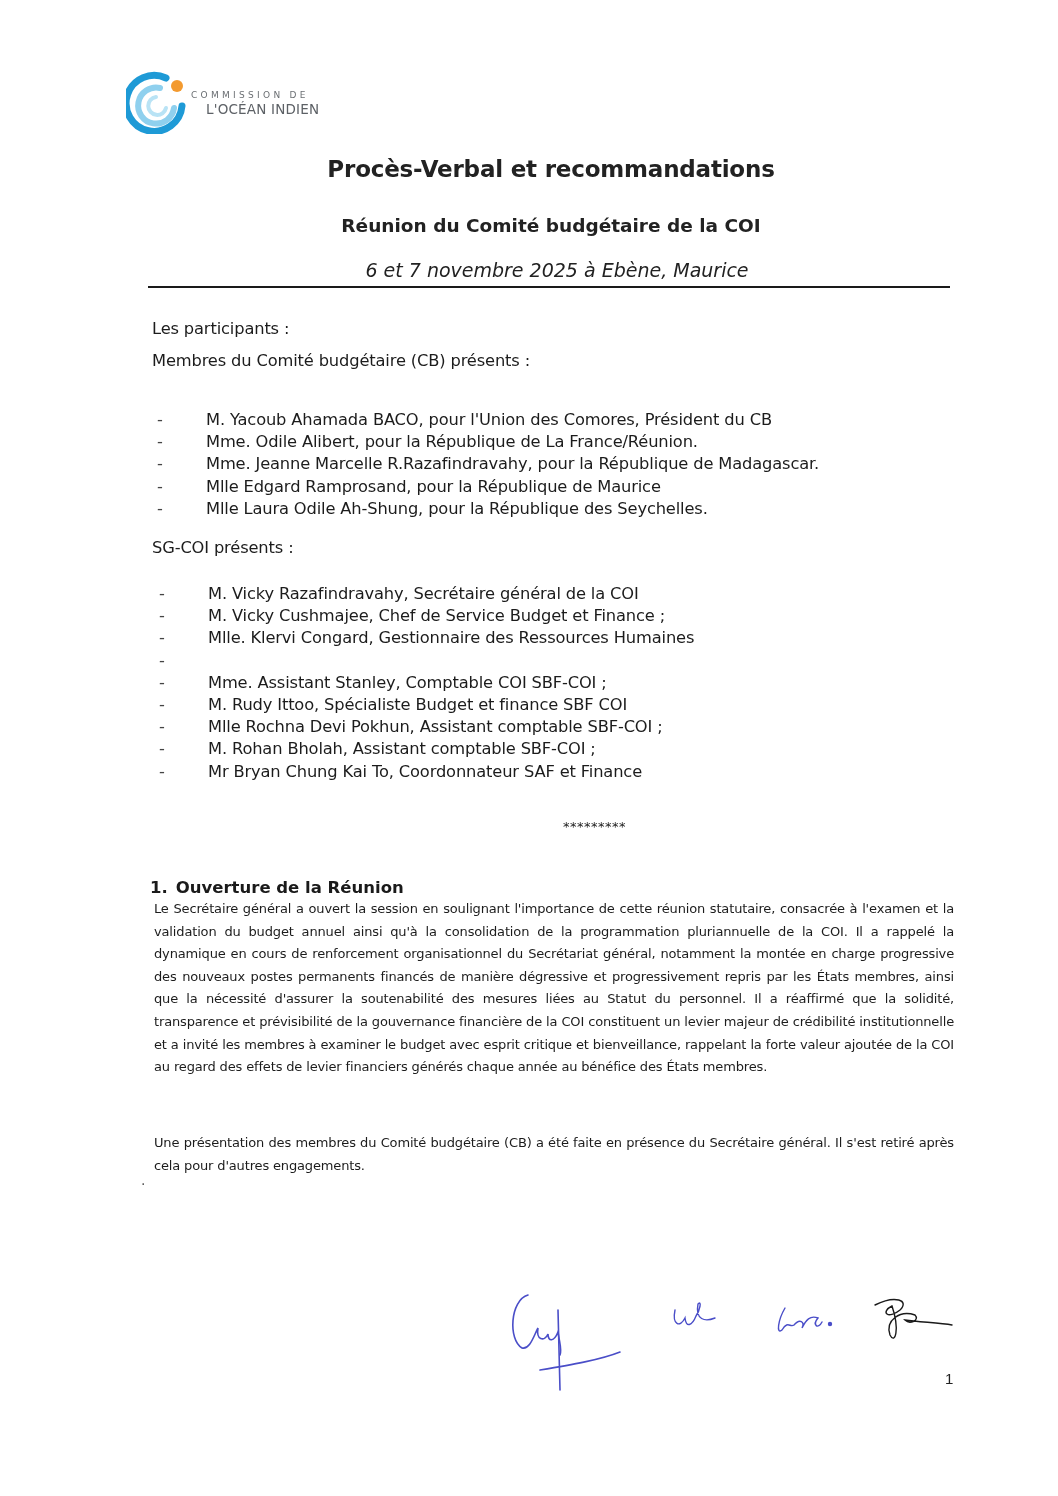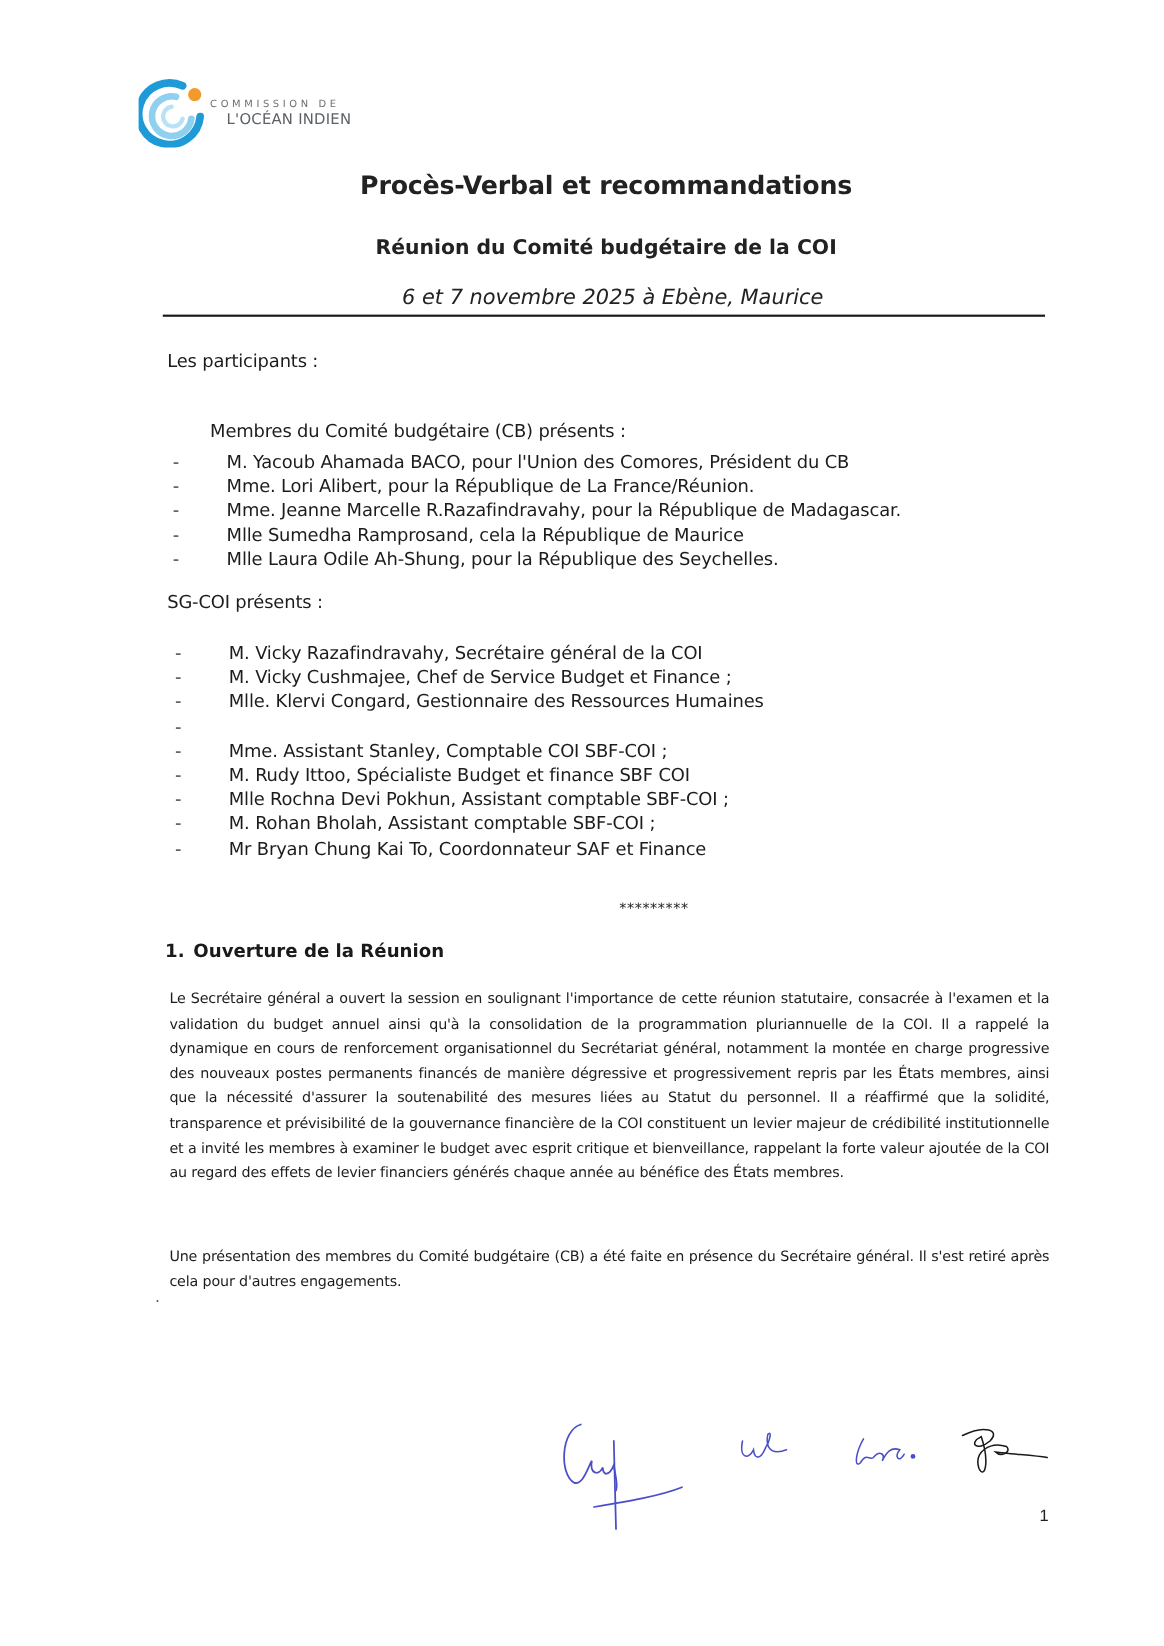--- a/index.html
+++ b/index.html
@@ -11,31 +11,31 @@
   .logo-line1 { position: absolute; left: 65px; top: 20px; font-size: 9px; letter-spacing: 3.3px; color: #6b6f73; font-family: "DejaVu Sans", sans-serif; }
   .logo-line2 { position: absolute; left: 64px; top: 31px; font-size: 13.5px; color: #5d6166; font-family: "DejaVu Sans", sans-serif; letter-spacing: 0.2px; margin-left: 16px; }
 
   .title { left: 0; width: 1058px; top: 156px; text-align: center; font-weight: bold; font-size: 23px; color: #222; letter-spacing: -0.2px; transform: translateX(22px); }
   .subtitle { left: 0; width: 1058px; top: 215px; text-align: center; font-weight: bold; font-size: 18.5px; color: #222; transform: translateX(22px); }
   .dateline { left: 0; width: 1058px; top: 259px; text-align: center; font-style: italic; font-size: 19px; color: #222; transform: translateX(28px); }
   .rule { left: 148px; top: 286px; width: 802px; height: 2px; background: #1a1a1a; }
 
   .txt { font-size: 16.3px; color: #1c1c1c; white-space: nowrap; letter-spacing: -0.15px; }
   .label1 { left: 152px; top: 319px; }
-  .label2 { left: 152px; top: 382px; margin-left: 39px; }
+  .label2 { left: 152px; top: 351px; }
   .label3 { left: 152px; top: 538px; }
 
   ul.dash { list-style: none; margin: 0; padding: 0; }
   ul.dash li { position: relative; height: 22.2px; line-height: 22px; }
   ul.dash li .bullet { position: absolute; left: -49px; top: 0; color: #444; }
   .cb-list { left: 206px; top: 409px; }
   .sg-list { left: 208px; top: 583px; }
 
   .stars { left: 563px; top: 819px; font-size: 13px; letter-spacing: 0.5px; color: #222; }
-  .section-h { left: 150px; top: 855px; font-weight: bold; font-size: 16.5px; color: #1a1a1a; }
+  .section-h { left: 150px; top: 878px; font-weight: bold; font-size: 16.5px; color: #1a1a1a; }
   .section-h .num { display: inline-block; width: 20px; }
 
   .para { left: 154px; width: 800px; font-size: 13px; line-height: 22.6px; text-align: justify; text-align-last: left; color: #1c1c1c; letter-spacing: -0.15px; }
   .para1 { top: 898px; }
   .para2 { top: 1132px; }
   .stray-dot { left: 141px; top: 1172px; font-size: 14px; color: #555; }
 
   .sigs { left: 500px; top: 1290px; width: 480px; height: 130px; }
   .pagenum { left: 945px; top: 1370px; font-size: 15px; color: #222; font-family: "Liberation Sans", sans-serif; }
 </style>
@@ -56,23 +56,23 @@
 <div class="abs title">Procès-Verbal et recommandations</div>
 <div class="abs subtitle">Réunion du Comité budgétaire de la COI</div>
 <div class="abs dateline">6 et 7 novembre 2025 à Ebène, Maurice</div>
 <div class="abs rule"></div>
 
 <div class="abs txt label1">Les participants :</div>
 <div class="abs txt label2">Membres du Comité budgétaire (CB) présents :</div>
 
 <ul class="abs dash txt cb-list">
   <li><span class="bullet">-</span><span>M. Yacoub Ahamada BACO, pour l'Union des Comores, Président du CB</span></li>
-  <li><span class="bullet">-</span><span>Mme. Lori Alibert, pour la République de La France/Réunion.</span></li>
+  <li><span class="bullet">-</span><span>Mme. Odile Alibert, pour la République de La France/Réunion.</span></li>
   <li><span class="bullet">-</span><span>Mme. Jeanne Marcelle R.Razafindravahy, pour la République de Madagascar.</span></li>
-  <li><span class="bullet">-</span><span>Mlle Sumedha Ramprosand, cela la République de Maurice</span></li>
+  <li><span class="bullet">-</span><span>Mlle Edgard Ramprosand, pour la République de Maurice</span></li>
   <li><span class="bullet">-</span><span>Mlle Laura Odile Ah-Shung, pour la République des Seychelles.</span></li>
 </ul>
 
 <div class="abs txt label3">SG-COI présents :</div>
 
 <ul class="abs dash txt sg-list">
   <li><span class="bullet">-</span><span>M. Vicky Razafindravahy, Secrétaire général de la COI</span></li>
   <li><span class="bullet">-</span><span>M. Vicky Cushmajee, Chef de Service Budget et Finance ;</span></li>
   <li><span class="bullet">-</span><span>Mlle. Klervi Congard, Gestionnaire des Ressources Humaines</span></li>
   <li><span class="bullet">-</span></li>

